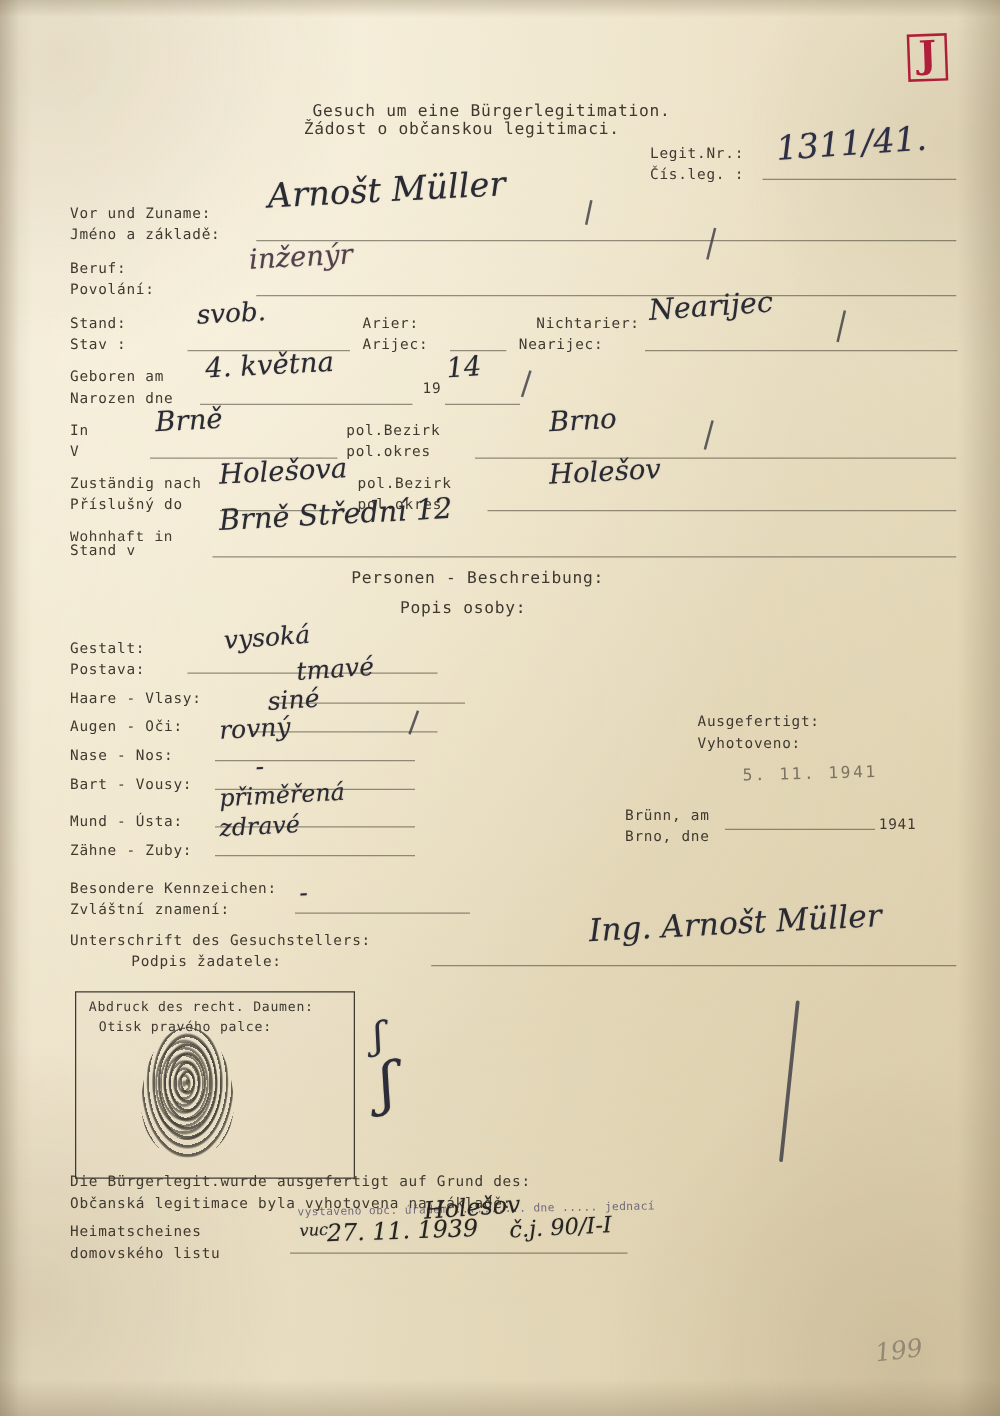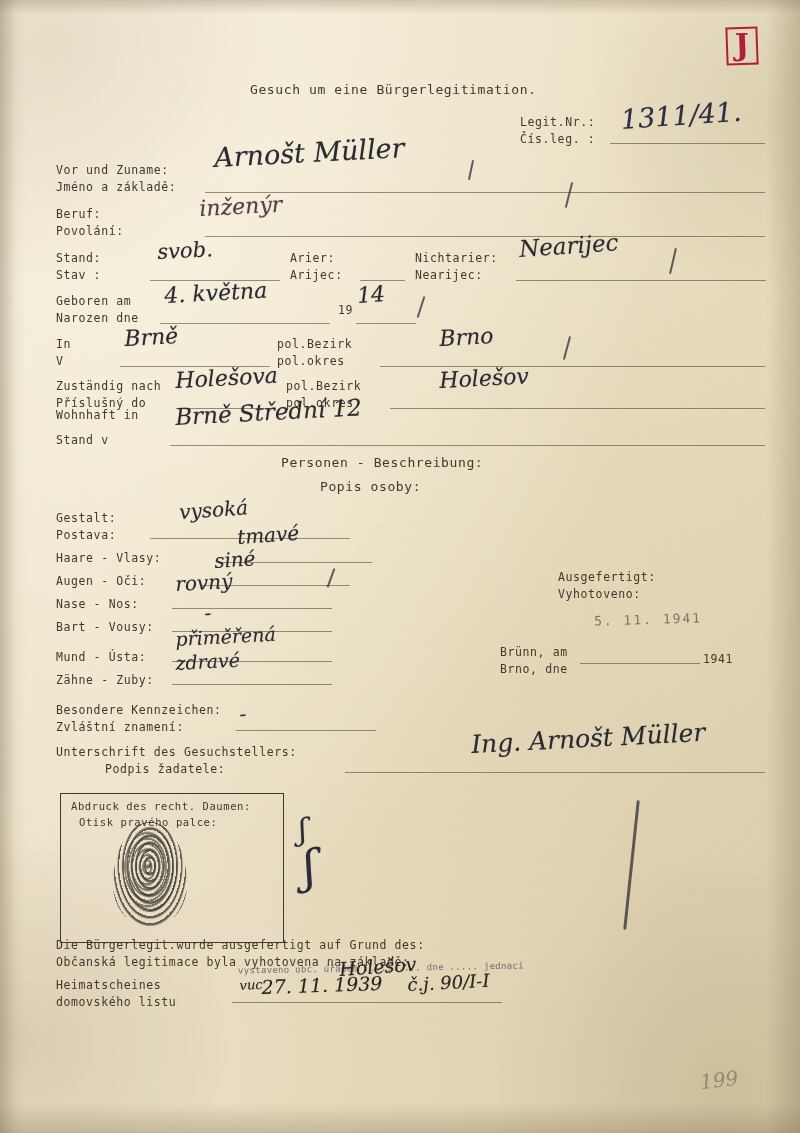--- a/index.html
+++ b/index.html
@@ -183,20 +183,21 @@
   <div class="edge-left"></div>
   <div class="edge-top"></div>
   <div class="edge-right"></div>
   <div class="edge-bottom"></div>
 
   <div class="jstamp" style="left:726px; top:27px;">
     <span class="box">J</span>
   </div>
 
   <div class="typed big abs" style="left:250px; top:66px;margin-top:16px;">Gesuch um eine Bürgerlegitimation.</div>
+  <div class="typed big abs" style="left:243px; top:96px;">Žádost o občanskou legitimaci.</div>
 
   <div class="typed abs" style="left:520px; top:115px;">Legit.Nr.:</div>
   <div class="typed abs" style="left:520px; top:132px;">Čís.leg. :</div>
   <div class="rule" style="left:610px; top:143px; width:155px;"></div>
   <div class="hand blue" style="left:622px; top:104px; font-size:27px; transform:rotate(-4deg);">1311/41.</div>
 
   <div class="typed abs" style="left:56px; top:163px;">Vor und Zuname:</div>
   <div class="typed abs" style="left:56px; top:180px;">Jméno a základě:</div>
   <div class="rule" style="left:205px; top:192px; width:560px;"></div>
   <div class="hand" style="left:215px; top:142px; font-size:27px; transform:rotate(-3deg);">Arnošt Müller</div>
@@ -210,21 +211,21 @@
 
   <div class="typed abs" style="left:56px; top:251px;">Stand:</div>
   <div class="typed abs" style="left:56px; top:268px;">Stav :</div>
   <div class="hand" style="left:158px; top:240px; font-size:21px; transform:rotate(-3deg);">svob.</div>
   <div class="rule" style="left:150px; top:280px; width:130px;"></div>
 
   <div class="typed abs" style="left:290px; top:251px;">Arier:</div>
   <div class="typed abs" style="left:290px; top:268px;">Arijec:</div>
   <div class="rule" style="left:360px; top:280px; width:45px;"></div>
 
-  <div class="typed abs" style="left:415px; top:251px;">Nichtarier:</div>
+  <div class="typed abs" style="left:429px; top:251px;">Nichtarier:</div>
   <div class="typed abs" style="left:415px; top:268px;">Nearijec:</div>
   <div class="rule" style="left:516px; top:280px; width:250px;"></div>
   <div class="hand" style="left:520px; top:236px; font-size:23px; transform:rotate(-4deg);">Nearijec</div>
   <div class="stroke" style="left:672px; top:248px; width:2px; height:26px; transform:rotate(13deg);"></div>
 
   <div class="typed abs" style="left:56px; top:294px;">Geboren am</div>
   <div class="typed abs" style="left:56px; top:311px;">Narozen dne</div>
   <div class="rule" style="left:160px; top:323px; width:170px;"></div>
   <div class="hand" style="left:165px; top:283px; font-size:22px; transform:rotate(-3deg);">4. května</div>
   <div class="typed abs" style="left:338px; top:303px;">19</div>
@@ -244,21 +245,21 @@
 
   <div class="typed abs" style="left:56px; top:379px;">Zuständig nach</div>
   <div class="typed abs" style="left:56px; top:396px;">Příslušný do</div>
   <div class="rule" style="left:176px; top:408px; width:100px;"></div>
   <div class="hand" style="left:176px; top:368px; font-size:22px; transform:rotate(-3deg);">Holešova</div>
   <div class="typed abs" style="left:286px; top:379px;">pol.Bezirk</div>
   <div class="typed abs" style="left:286px; top:396px;">pol.okres</div>
   <div class="rule" style="left:390px; top:408px; width:375px;"></div>
   <div class="hand" style="left:440px; top:368px; font-size:22px; transform:rotate(-3deg);">Holešov</div>
 
-  <div class="typed abs" style="left:56px; top:408px;">Wohnhaft in</div>
+  <div class="typed abs" style="left:56px; top:424px;font-family:Liberation Mono, monospace;">Wohnhaft in</div>
   <div class="typed abs" style="left:56px; top:433px;">Stand v</div>
   <div class="rule" style="left:170px; top:445px; width:595px;"></div>
   <div class="hand" style="left:176px; top:404px; font-size:23px; transform:rotate(-3deg);">Brně Střední 12</div>
 
   <div class="typed big abs" style="left:281px; top:455px;">Personen - Beschreibung:</div>
   <div class="typed big abs" style="left:320px; top:479px;">Popis osoby:</div>
 
   <div class="typed abs" style="left:56px; top:511px;">Gestalt:</div>
   <div class="typed abs" style="left:56px; top:528px;">Postava:</div>
   <div class="rule" style="left:150px; top:538px; width:200px;"></div>

